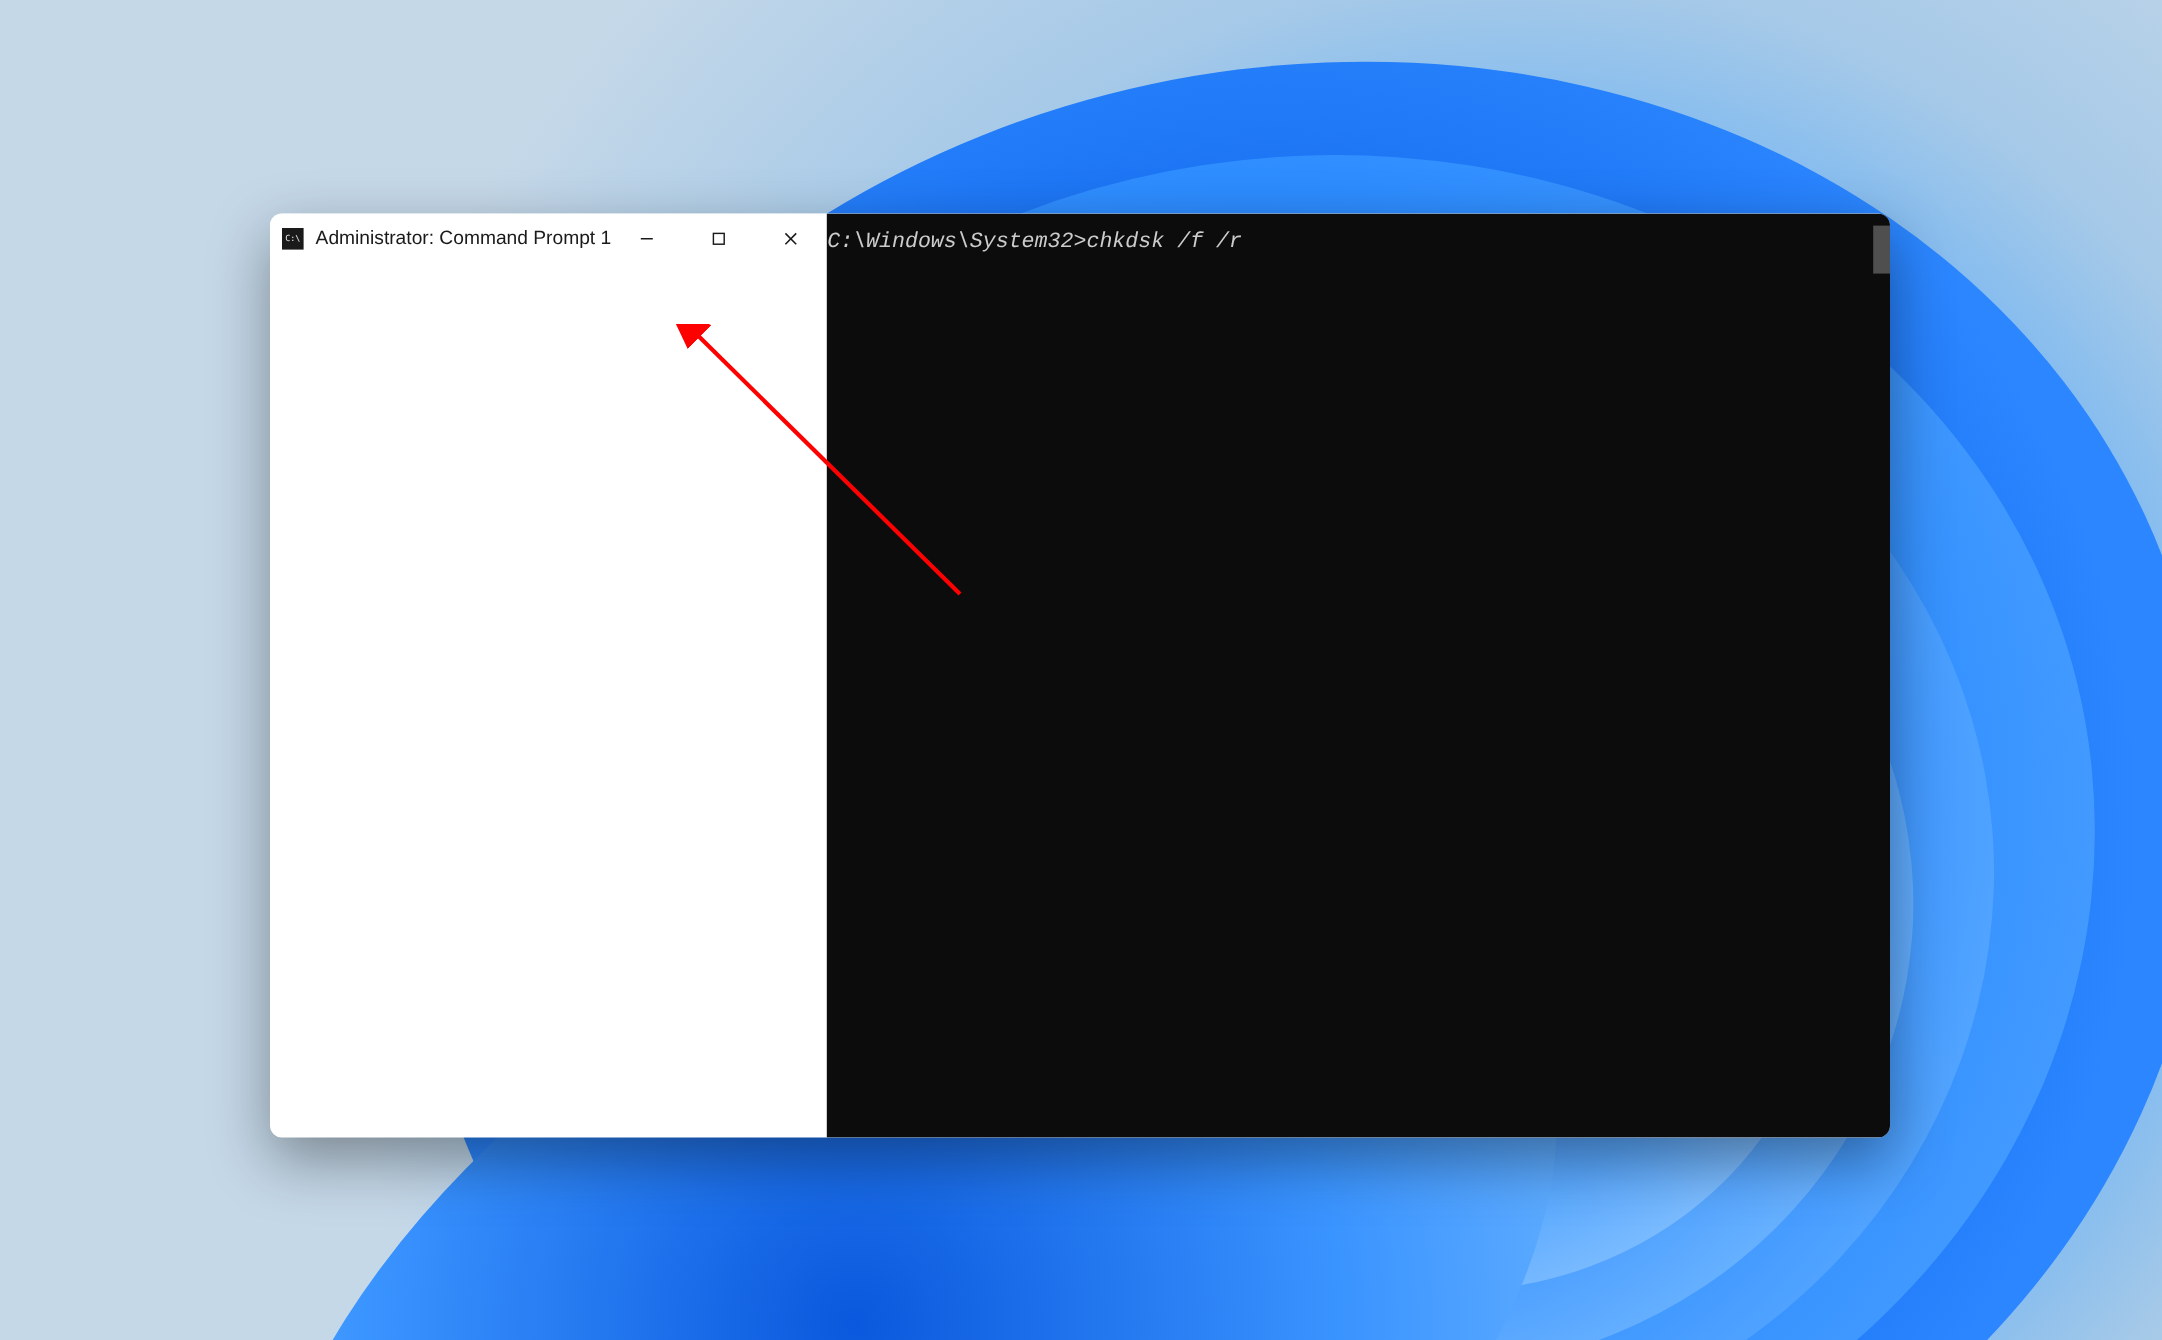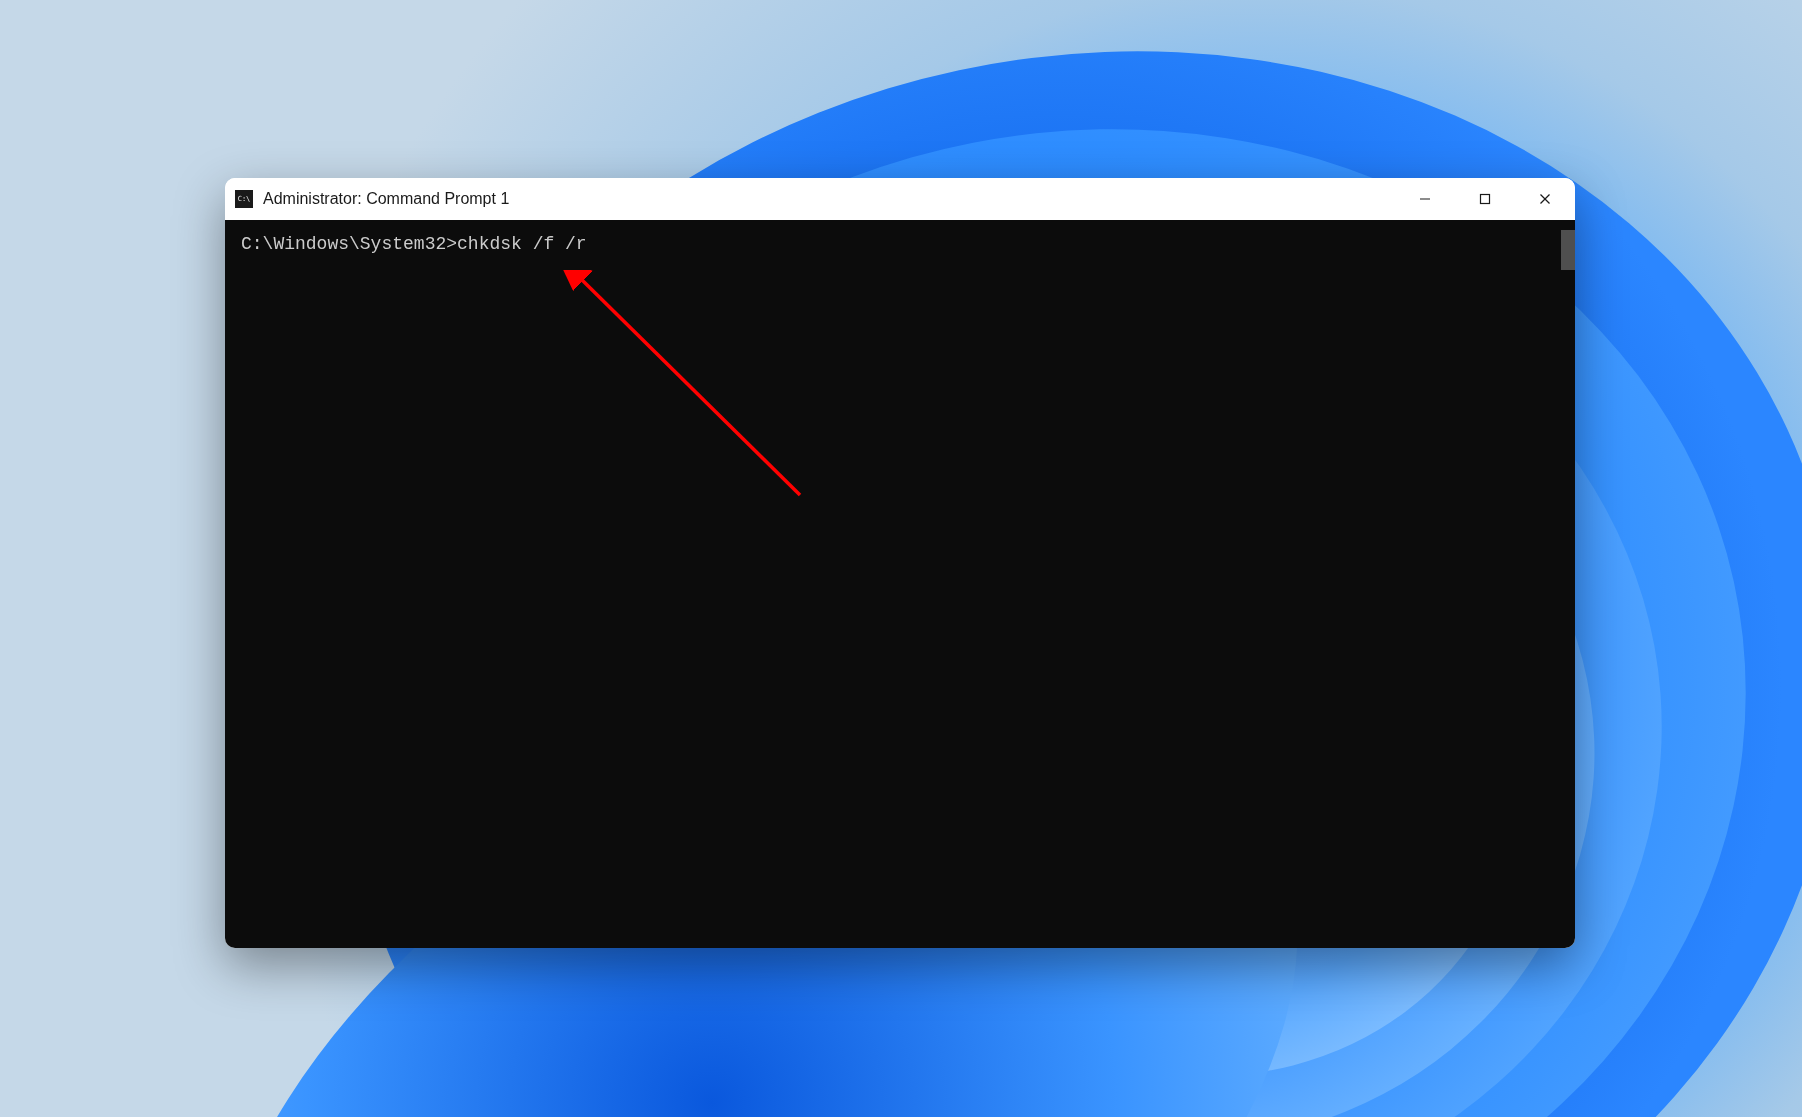--- a/index.html
+++ b/index.html
@@ -35,21 +35,21 @@
       left: 225px;
       top: 178px;
       width: 1350px;
       height: 770px;
       background: #ffffff;
       border-radius: 10px;
       box-shadow: 0 18px 50px rgba(0,0,0,.38);
       overflow: hidden;
       z-index: 5;
       display: flex;
-      flex-direction: column;
+      flex-direction: row;
     }
     .titlebar {
       height: 42px;
       background: #ffffff;
       display: flex;
       align-items: center;
       padding-left: 10px;
       user-select: none;
     }
     .app-icon {
@@ -88,21 +88,22 @@
       background:#0c0c0c;
       color:#CCCCCC;
       font-family: Consolas, "Courier New", monospace;
       font-size: 18px;
       line-height: 1.35;
       padding: 12px 0 0 0;
       position:relative;
     }
     .terminal-line{
       white-space: pre;
-      padding-left: 16px;
+      padding-left: 0;
+      font-style: italic;
     }
     .vscroll{
       position:absolute;
       top:10px;
       right:0;
       width:14px;
       height:40px;
       background:#4f4f4f;
       border-radius:0;
     }

